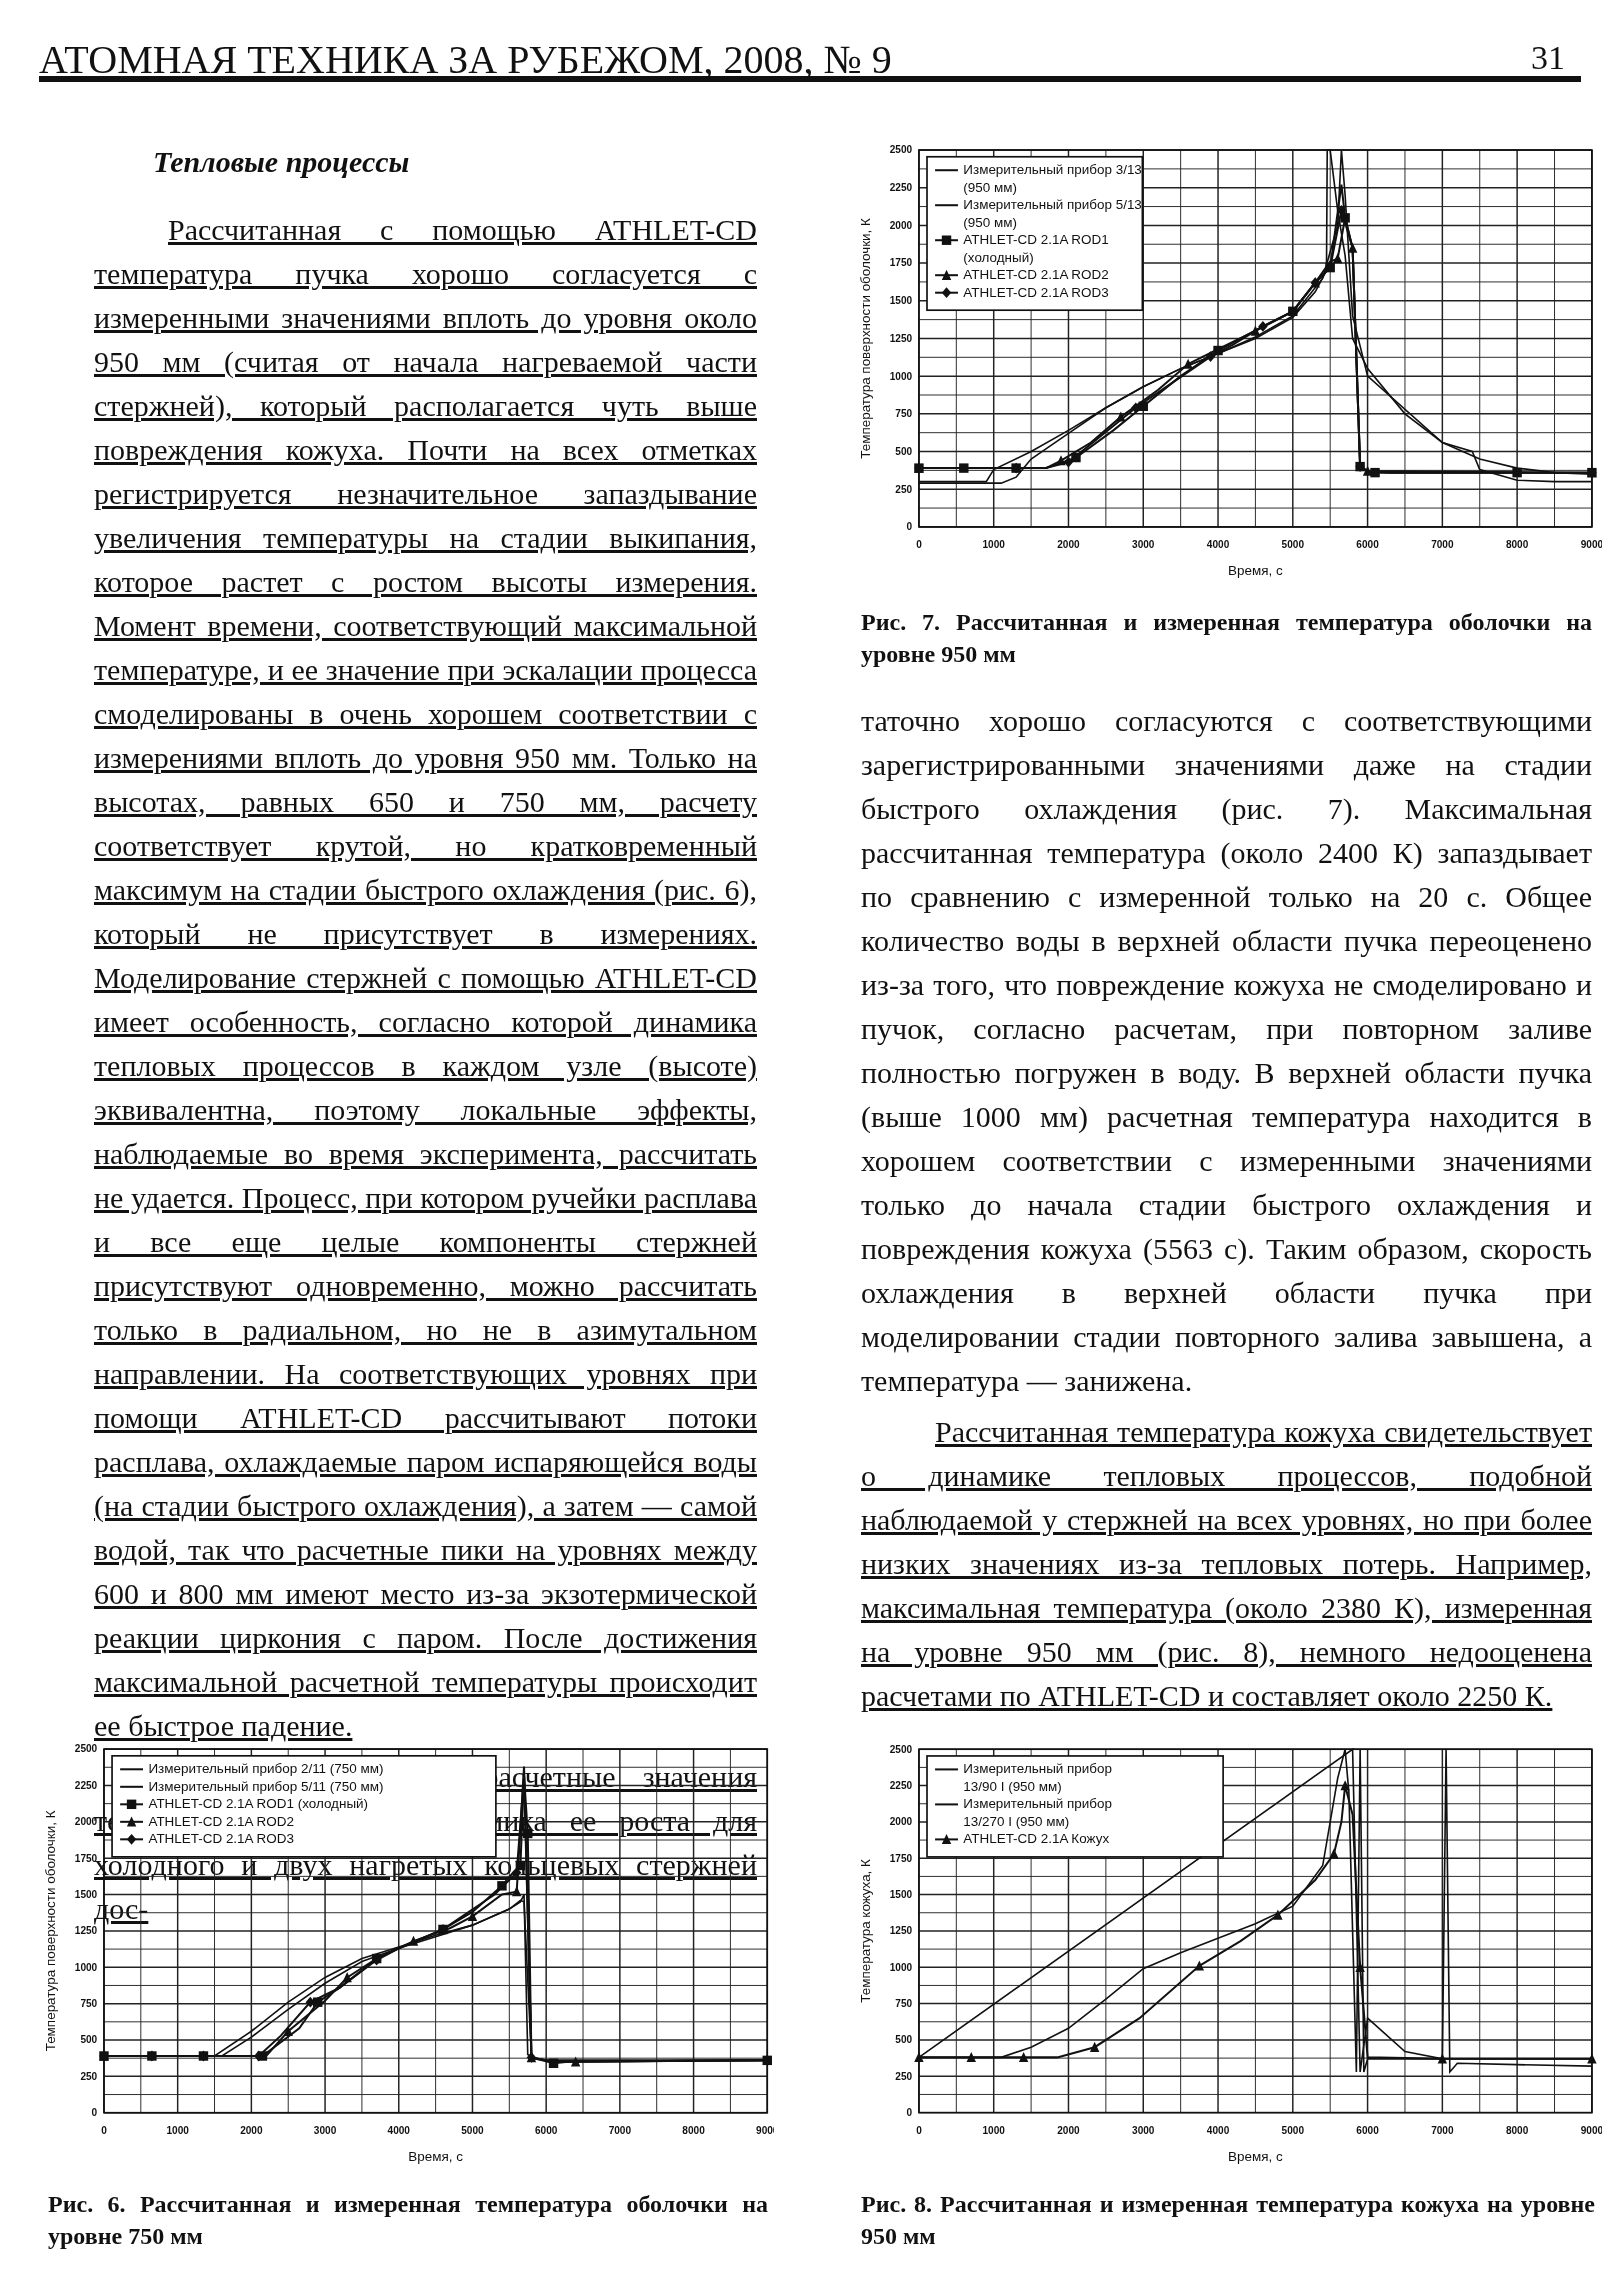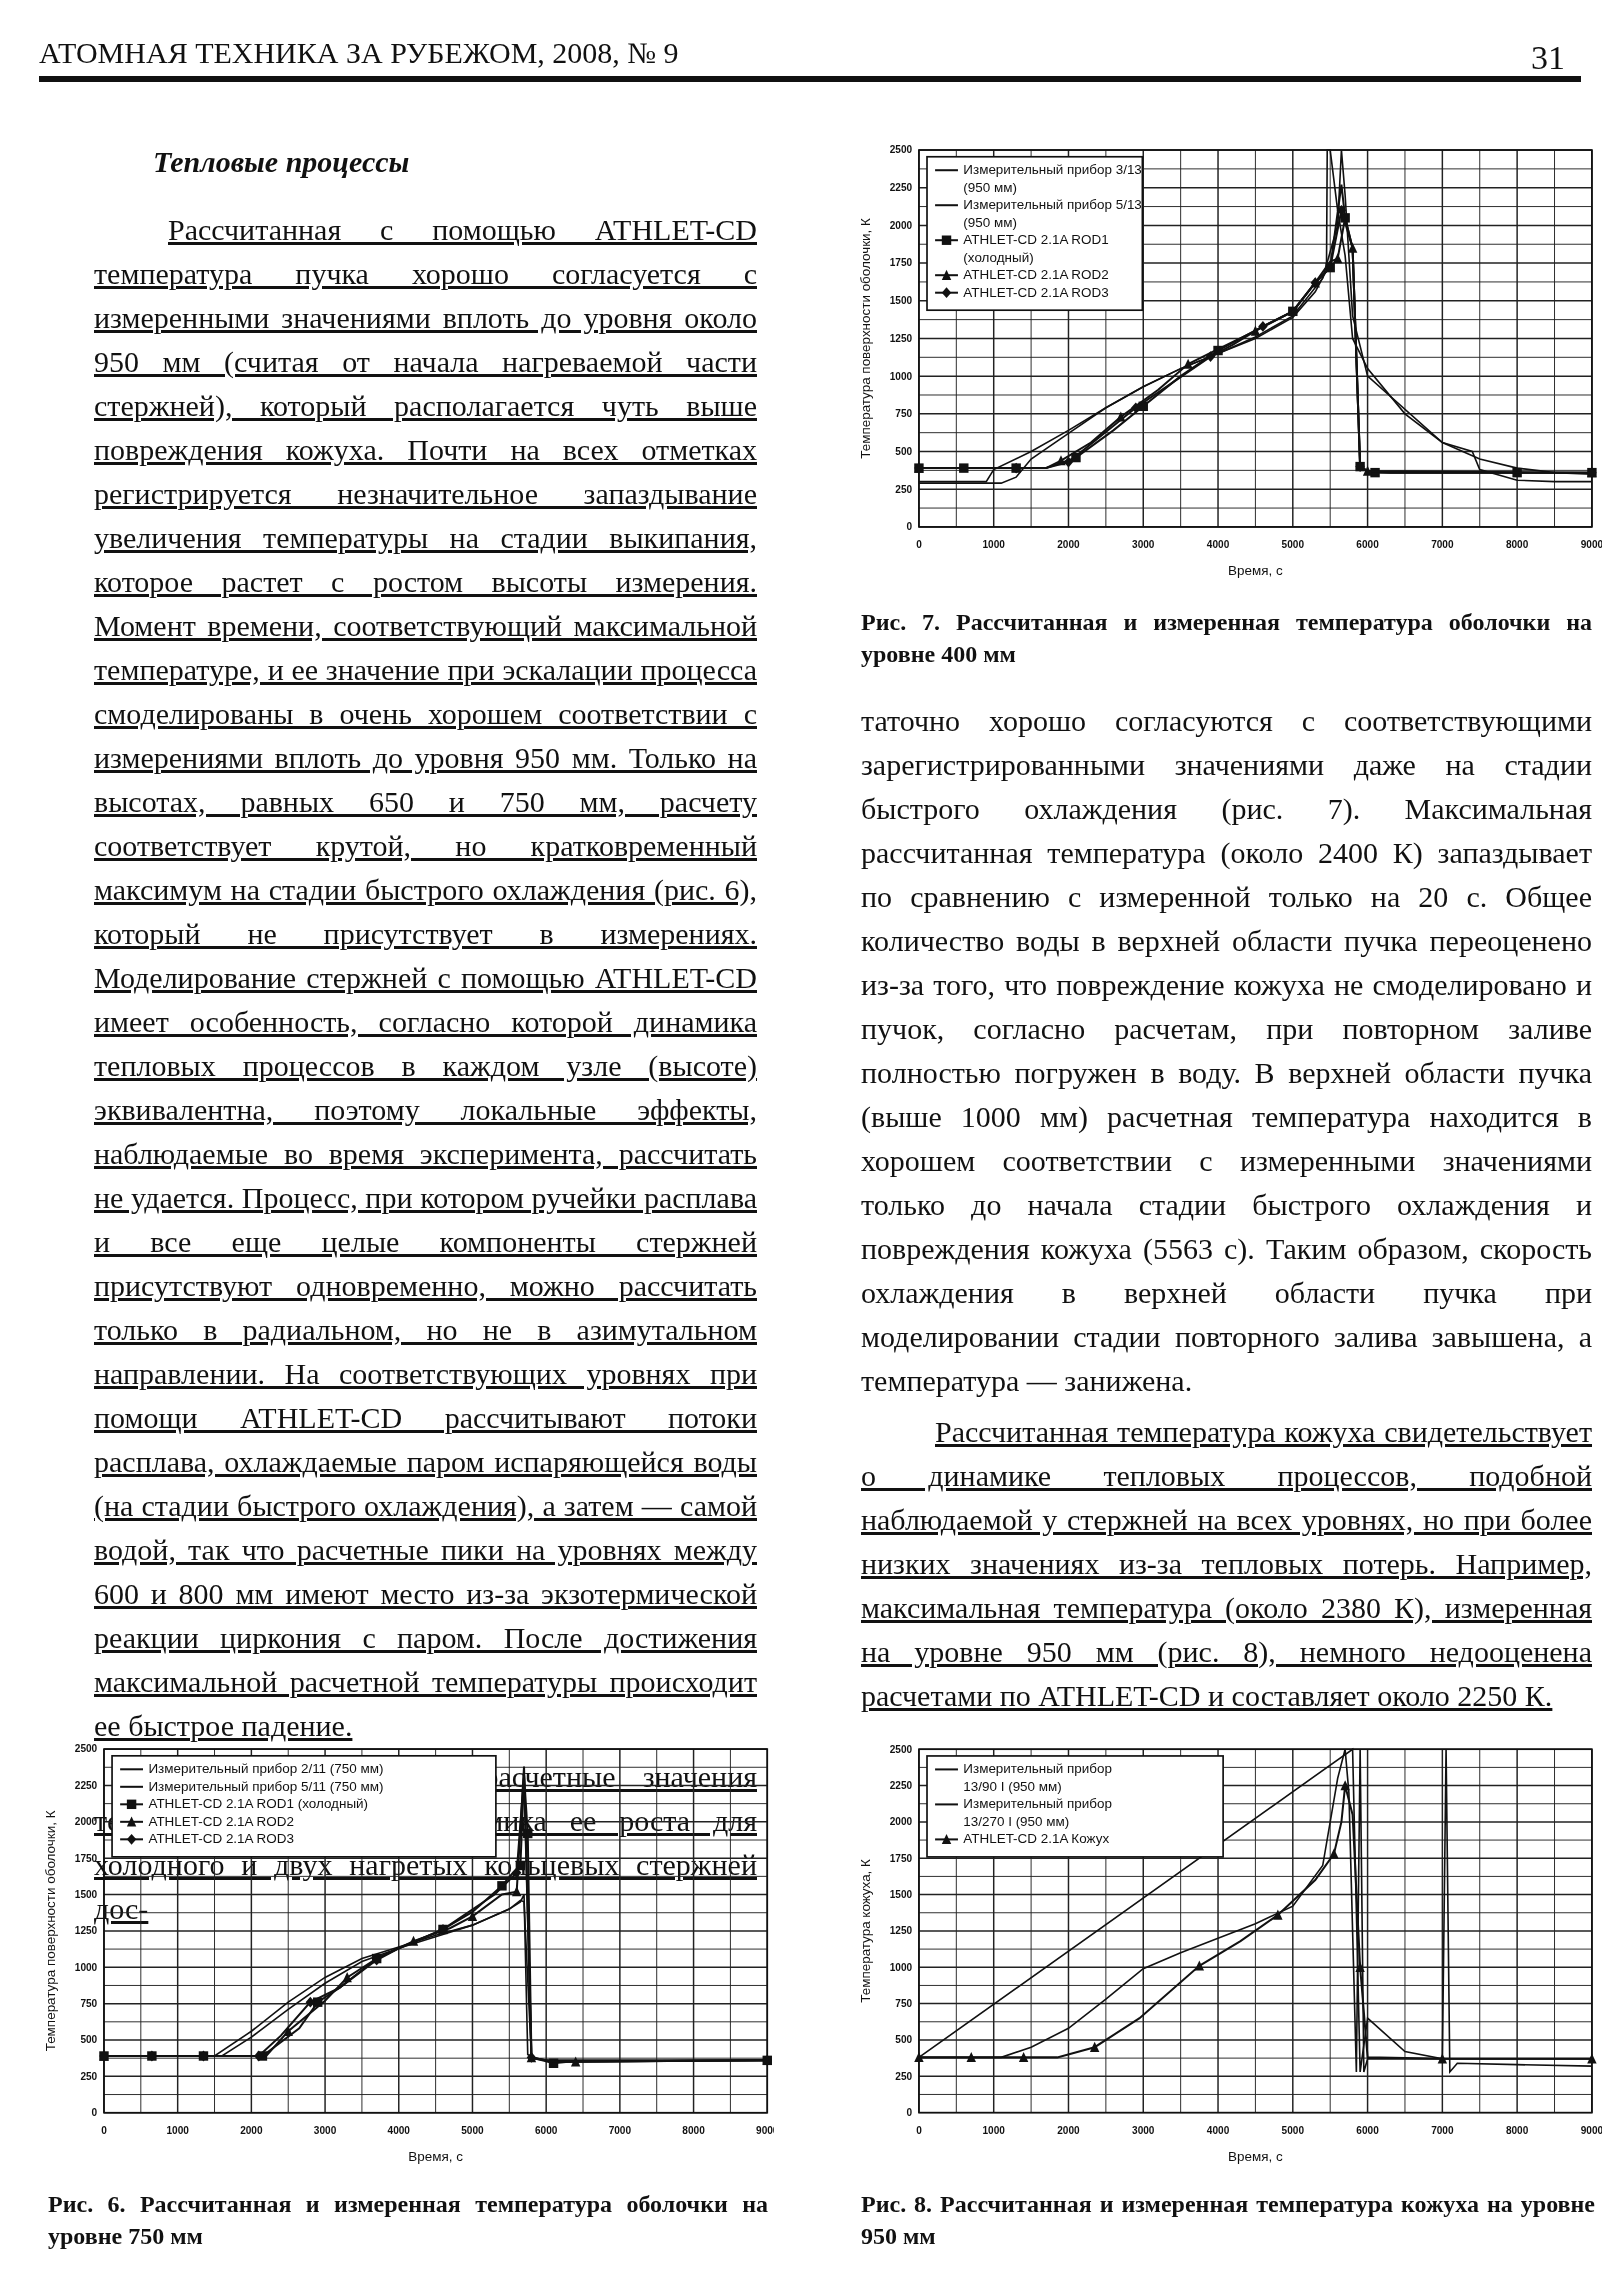--- a/index.html
+++ b/index.html
@@ -1,18 +1,18 @@
 <!DOCTYPE html>
 <html style="font-size:10.8px"><head>
 <meta charset="utf-8">
 <style>
   html,body{margin:0;padding:0;background:#fff;}
   body{width:1616px;height:2295px;position:relative;font-family:"Liberation Serif","DejaVu Serif",serif;color:#111;}
   .header{position:absolute;left:39px;top:32px;width:1542px;height:44px;border-bottom:6px solid #111;}
-  .header .journal{position:absolute;left:0;top:4px;font-size:30px;letter-spacing:0;}
+  .header .journal{position:absolute;left:0;top:4px;font-size:40px;letter-spacing:0;}
   .header .page{position:absolute;right:16px;top:6.7px;font-size:34px;}
   .col{position:absolute;font-size:30px;line-height:44px;text-align:justify;margin-top:12px;}
   .col p{margin:0;}
   .col p.ind{text-indent:74px;text-decoration:underline;}
   .section-title{font-style:italic;font-weight:bold;font-size:30px;margin:0 0 24px 59px !important;text-align:left;}
   .caption{position:absolute;font-weight:bold;font-size:24px;line-height:32px;text-align:justify;}
   .fig{position:absolute;}
   .fig svg{display:block;}
   .axis-t{font-family:"Liberation Sans",sans-serif;font-weight:bold;font-size:15px;fill:#111;}
   .axis-lbl{font-family:"Liberation Sans",sans-serif;font-size:20px;fill:#111;}
@@ -162,21 +162,21 @@
         <text x="161" y="194" class="legend-t">(холодный)</text>
         <line x1="119" y1="214" x2="153" y2="214" stroke="#111" stroke-width="3"></line>
         <polygon points="136,206 129,221 143,221" fill="#111"></polygon>
         <text x="161" y="220" class="legend-t">ATHLET-CD 2.1A ROD2</text>
         <line x1="119" y1="240" x2="153" y2="240" stroke="#111" stroke-width="3"></line>
         <polygon points="136,232 143,240 136,248 129,240" fill="#111"></polygon>
         <text x="161" y="246" class="legend-t">ATHLET-CD 2.1A ROD3</text>
       </g>
     </svg>
 </div>
-<div class="caption" style="left:861px;top:606px;width:731px;">Рис. 7. Рассчитанная и измеренная температура оболочки на уровне 400 мм</div>
+<div class="caption" style="left:861px;top:606px;width:731px;">Рис. 7. Рассчитанная и измеренная температура оболочки на уровне 950 мм</div>
 
 <div class="col" style="left:861px;top:687px;width:731px;">
   <p>таточно хорошо согласуются с соответствующими зарегистрированными значениями даже на стадии быстрого охлаждения (рис. 7). Максимальная рассчитанная температура (около 2400 К) запаздывает по сравнению с измеренной только на 20 с. Общее количество воды в верхней области пучка переоценено из-за того, что повреждение кожуха не смоделировано и пучок, согласно расчетам, при повторном заливе полностью погружен в воду. В верхней области пучка (выше 1000 мм) расчетная температура находится в хорошем соответствии с измеренными значениями только до начала стадии быстрого охлаждения и повреждения кожуха (5563 с). Таким образом, скорость охлаждения в верхней области пучка при моделировании стадии повторного залива завышена, а температура — занижена.</p>
   <p class="ind" style="margin-top:6.7px;">Рассчитанная температура кожуха свидетельствует о динамике тепловых процессов, подобной наблюдаемой у стержней на всех уровнях, но при более низких значениях из-за тепловых потерь. Например, максимальная температура (около 2380 К), измеренная на уровне 950 мм (рис. 8), немного недооценена расчетами по ATHLET-CD и составляет около 2250 К.</p>
 </div>
 
 <div class="fig" style="left:40px;top:1741px;width:734px;height:431px;">
   <svg id="svg-fig6" width="734" height="431" viewBox="0 0 1090 640">
       <g>
         <line x1="95" y1="12" x2="95" y2="552" stroke="#222" stroke-width="2.2"></line>

